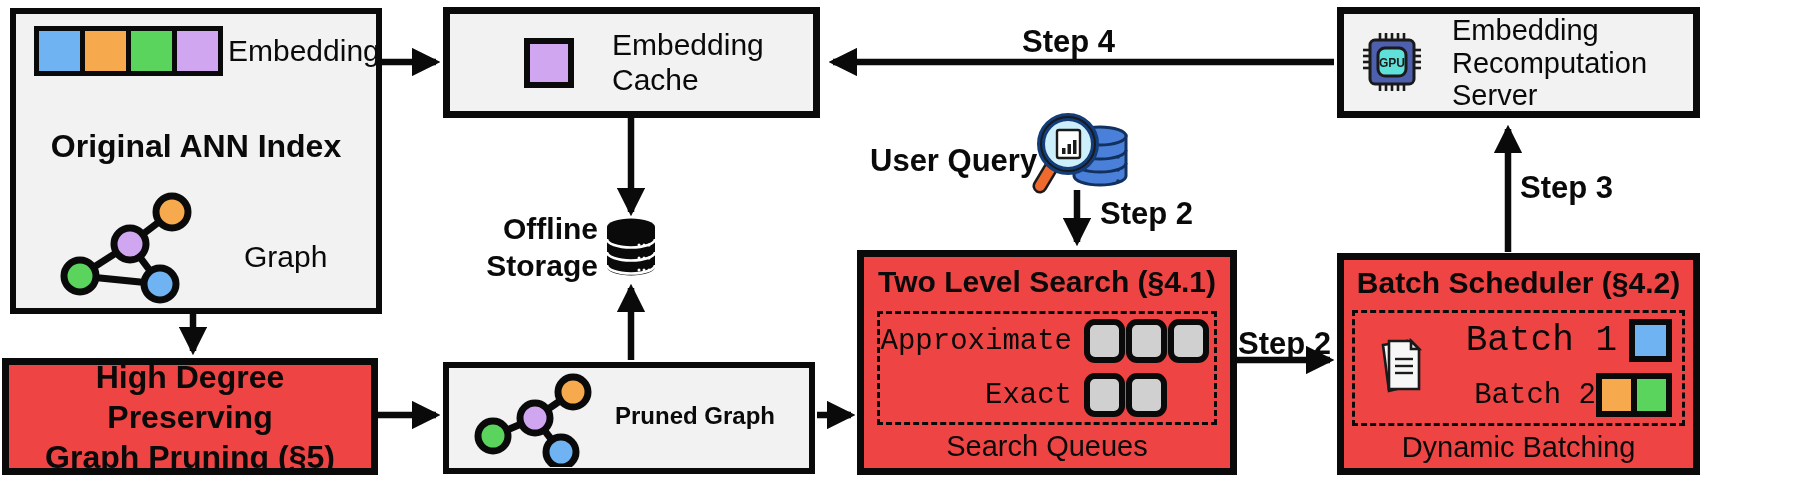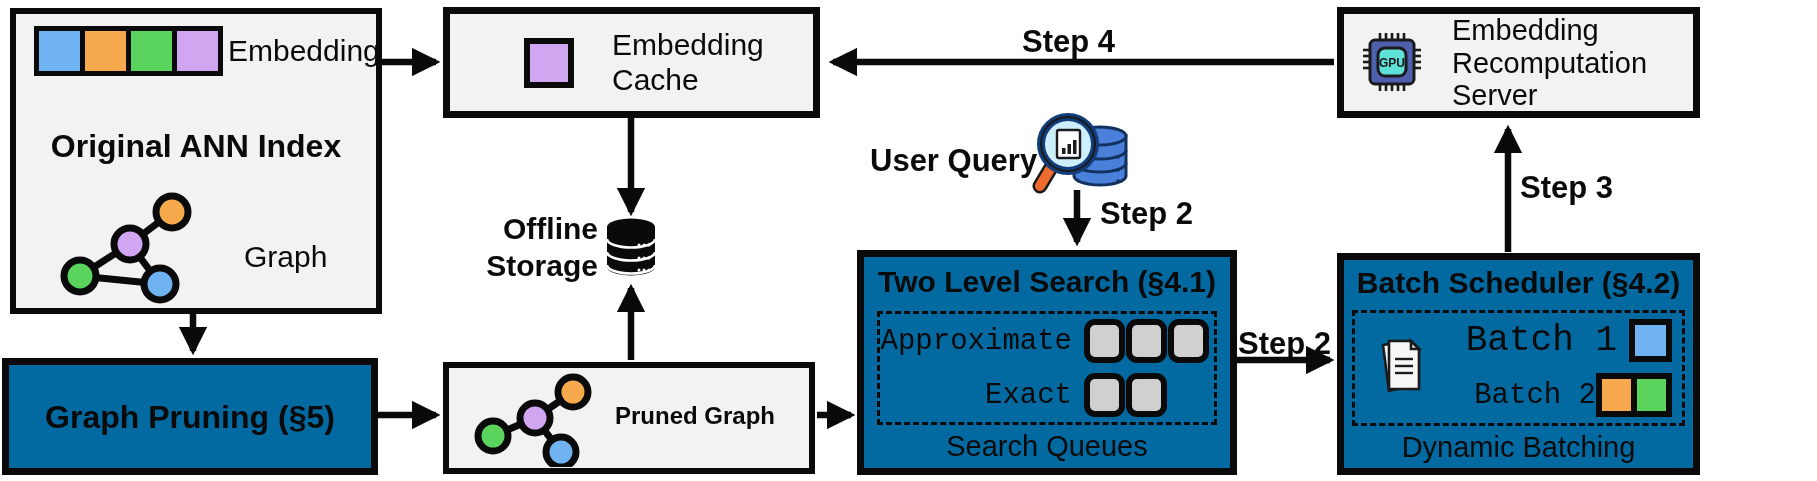--- a/index.html
+++ b/index.html
@@ -1,21 +1,21 @@
 <!DOCTYPE html>
 <html><head>
 <meta charset="utf-8">
 <style>
   html,body{margin:0;padding:0;background:#ffffff;}
   #canvas{
     position:relative;width:1817px;height:481px;background:#ffffff;
     font-family:"Liberation Sans","DejaVu Sans",sans-serif;color:#0a0a0a;overflow:hidden;
   }
   .box{position:absolute;background:#f2f2f2;border:6px solid #0a0a0a;box-sizing:content-box;}
-  .box.dark{background:#0369a1;}
+  .box.dark{background:#ef4444;}
   .abs{position:absolute;}
   .bold{font-weight:bold;}
   .ctr{text-align:center;}
   svg{display:block;}
   
   .emb-strip{display:flex;border:5px solid #0a0a0a;background:#0a0a0a;}
   .emb-cell{width:41px;height:40px;border-left:5px solid #0a0a0a;}
   .emb-cell:first-child{border-left:none;}
   
   .dashed{position:absolute;border:3px dashed #0a0a0a;font-family:Liberation Mono, monospace;}
@@ -76,20 +76,21 @@
         <circle cx="118" cy="20" r="16" fill="#f7a94e"></circle>
         <circle cx="76" cy="52" r="16" fill="#d0a6f1"></circle>
         <circle cx="26" cy="84" r="16" fill="#5ad45c"></circle>
         <circle cx="106" cy="92" r="16" fill="#6fb3f2"></circle>
       </g>
     </svg>
     <div class="abs" style="left:228px;top:226px;font-size:30px;">Graph</div>
   </div>
 
   <div class="box dark" style="left:2px;top:358px;width:362px;height:103px;border-width:7px;display:flex;flex-direction:column;justify-content:center;">
+    <div class="ctr bold" style="font-size:32px;line-height:40px;">High Degree Preserving</div>
     <div class="ctr bold" style="font-size:32px;line-height:40px;">Graph Pruning (§5)</div>
   </div>
 
   <div class="box" style="left:443px;top:7px;width:363px;height:97px;border-width:7px;">
     <div class="abs" style="left:74px;top:24px;width:38px;height:38px;background:#d0a6f1;border:6px solid #0a0a0a;"></div>
     <div class="abs" style="left:162px;top:13px;font-size:30px;line-height:35px;">
       <div>Embedding</div>
       <div>Cache</div>
     </div>
   </div>

